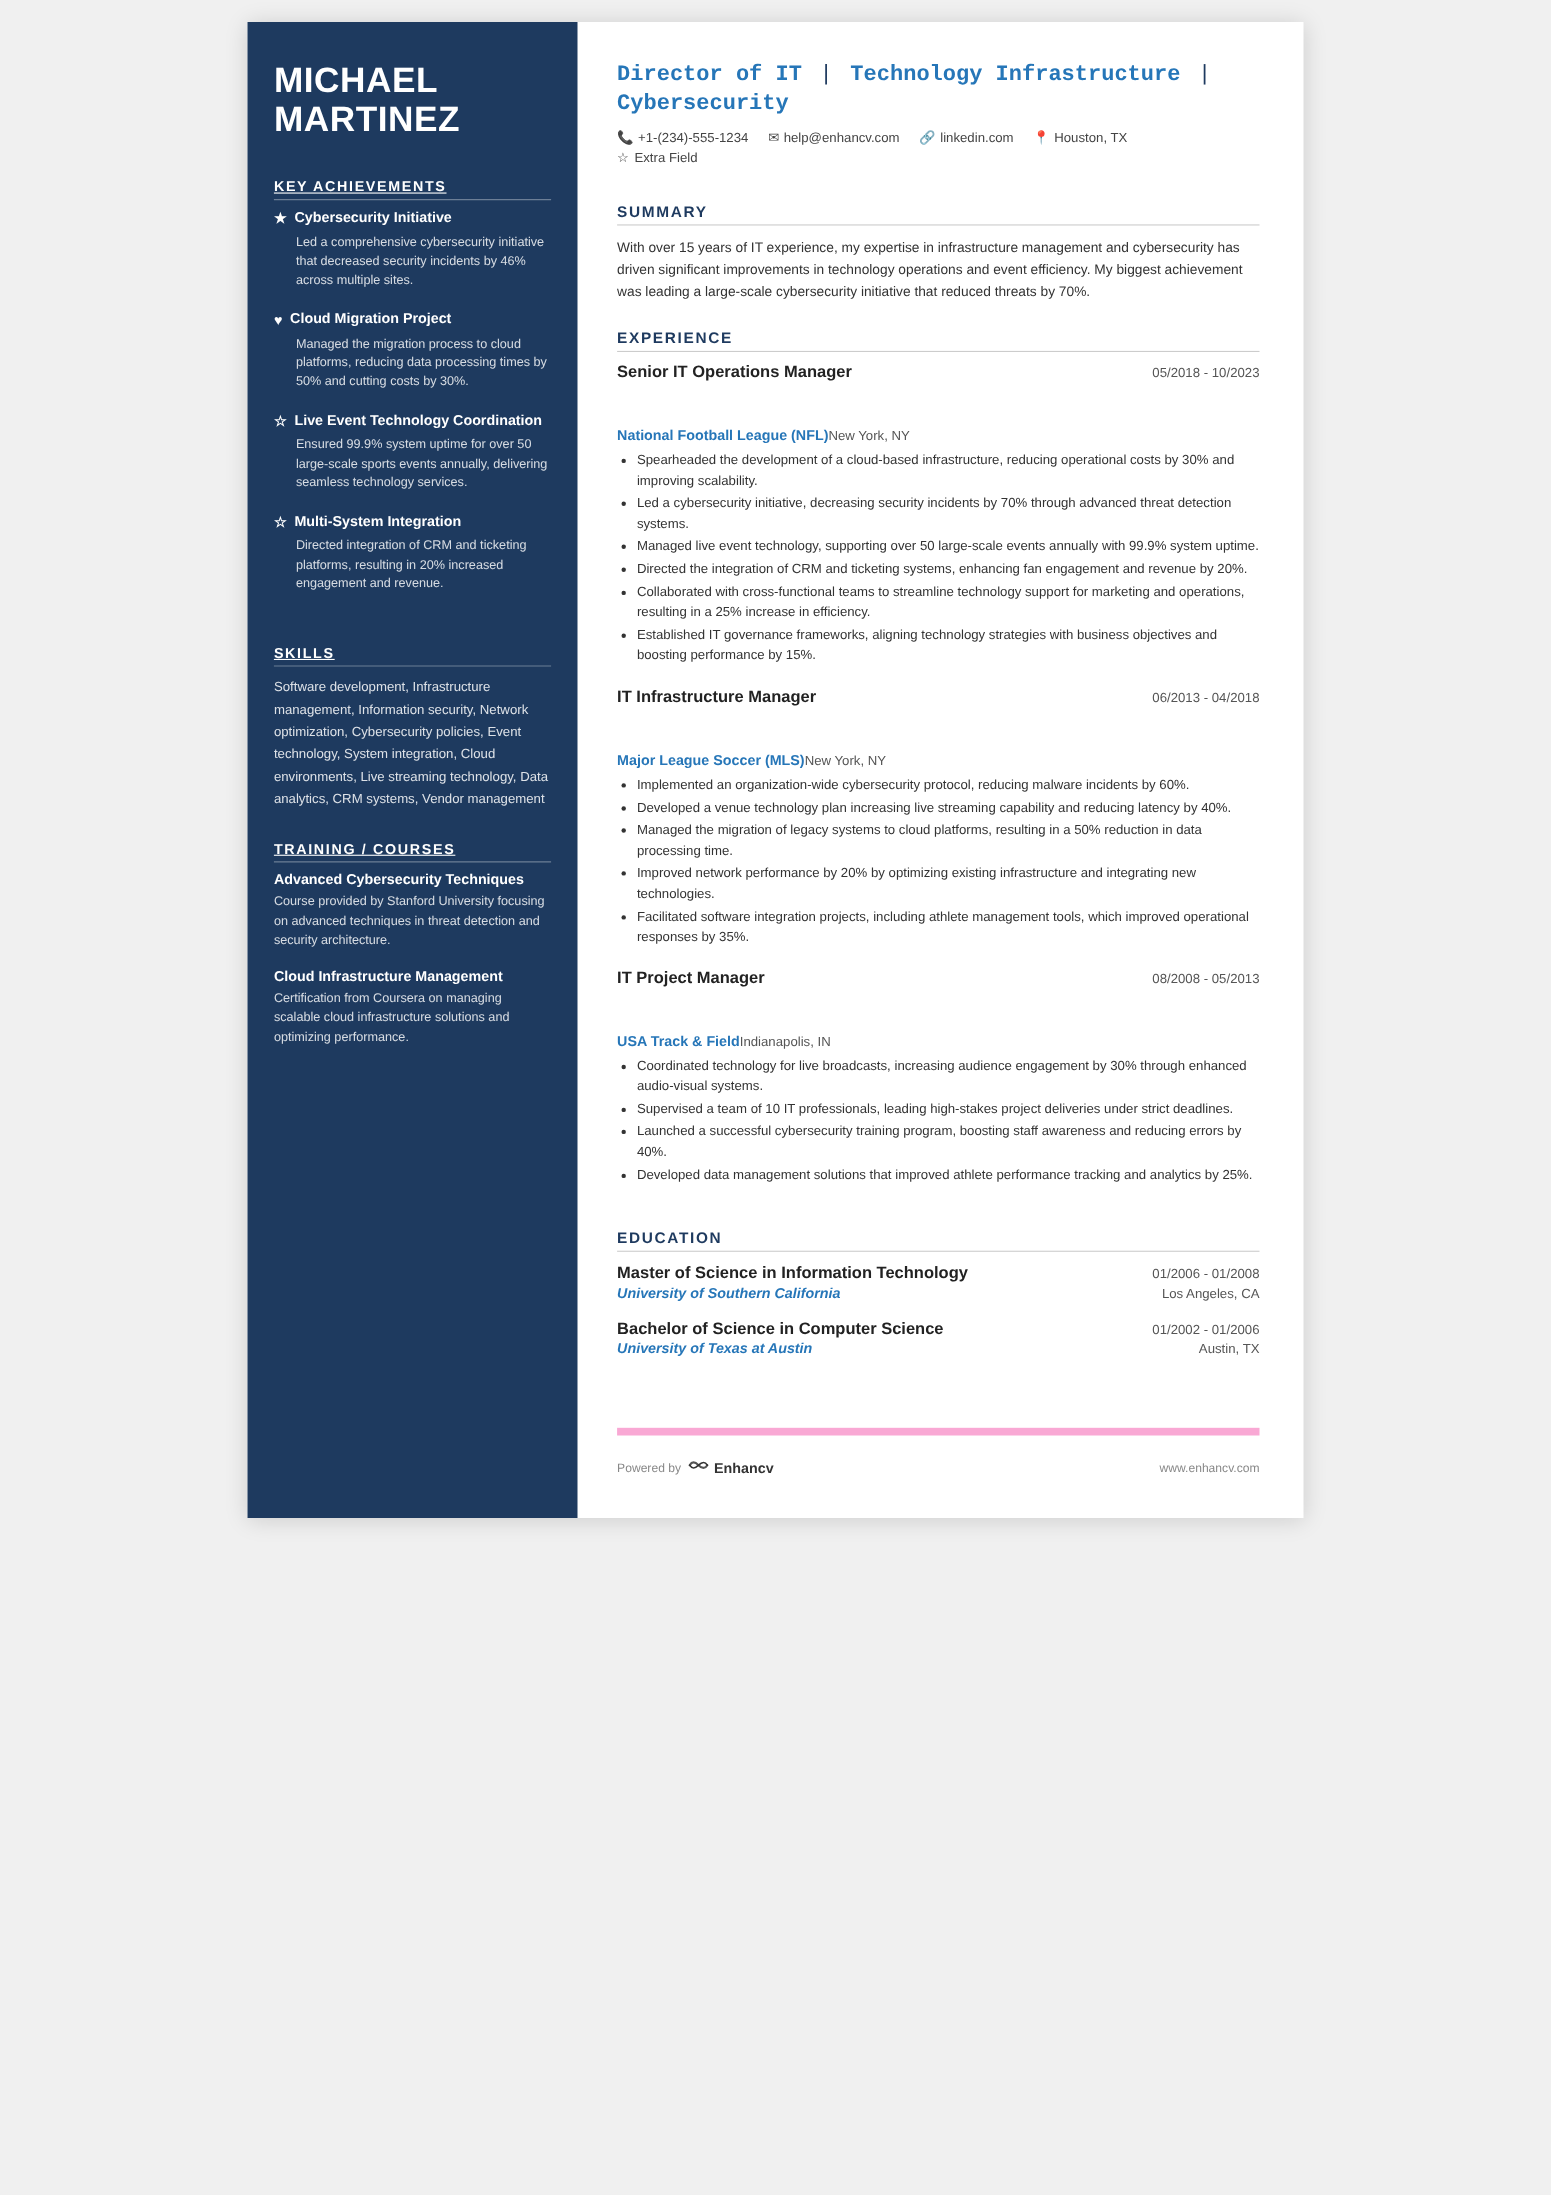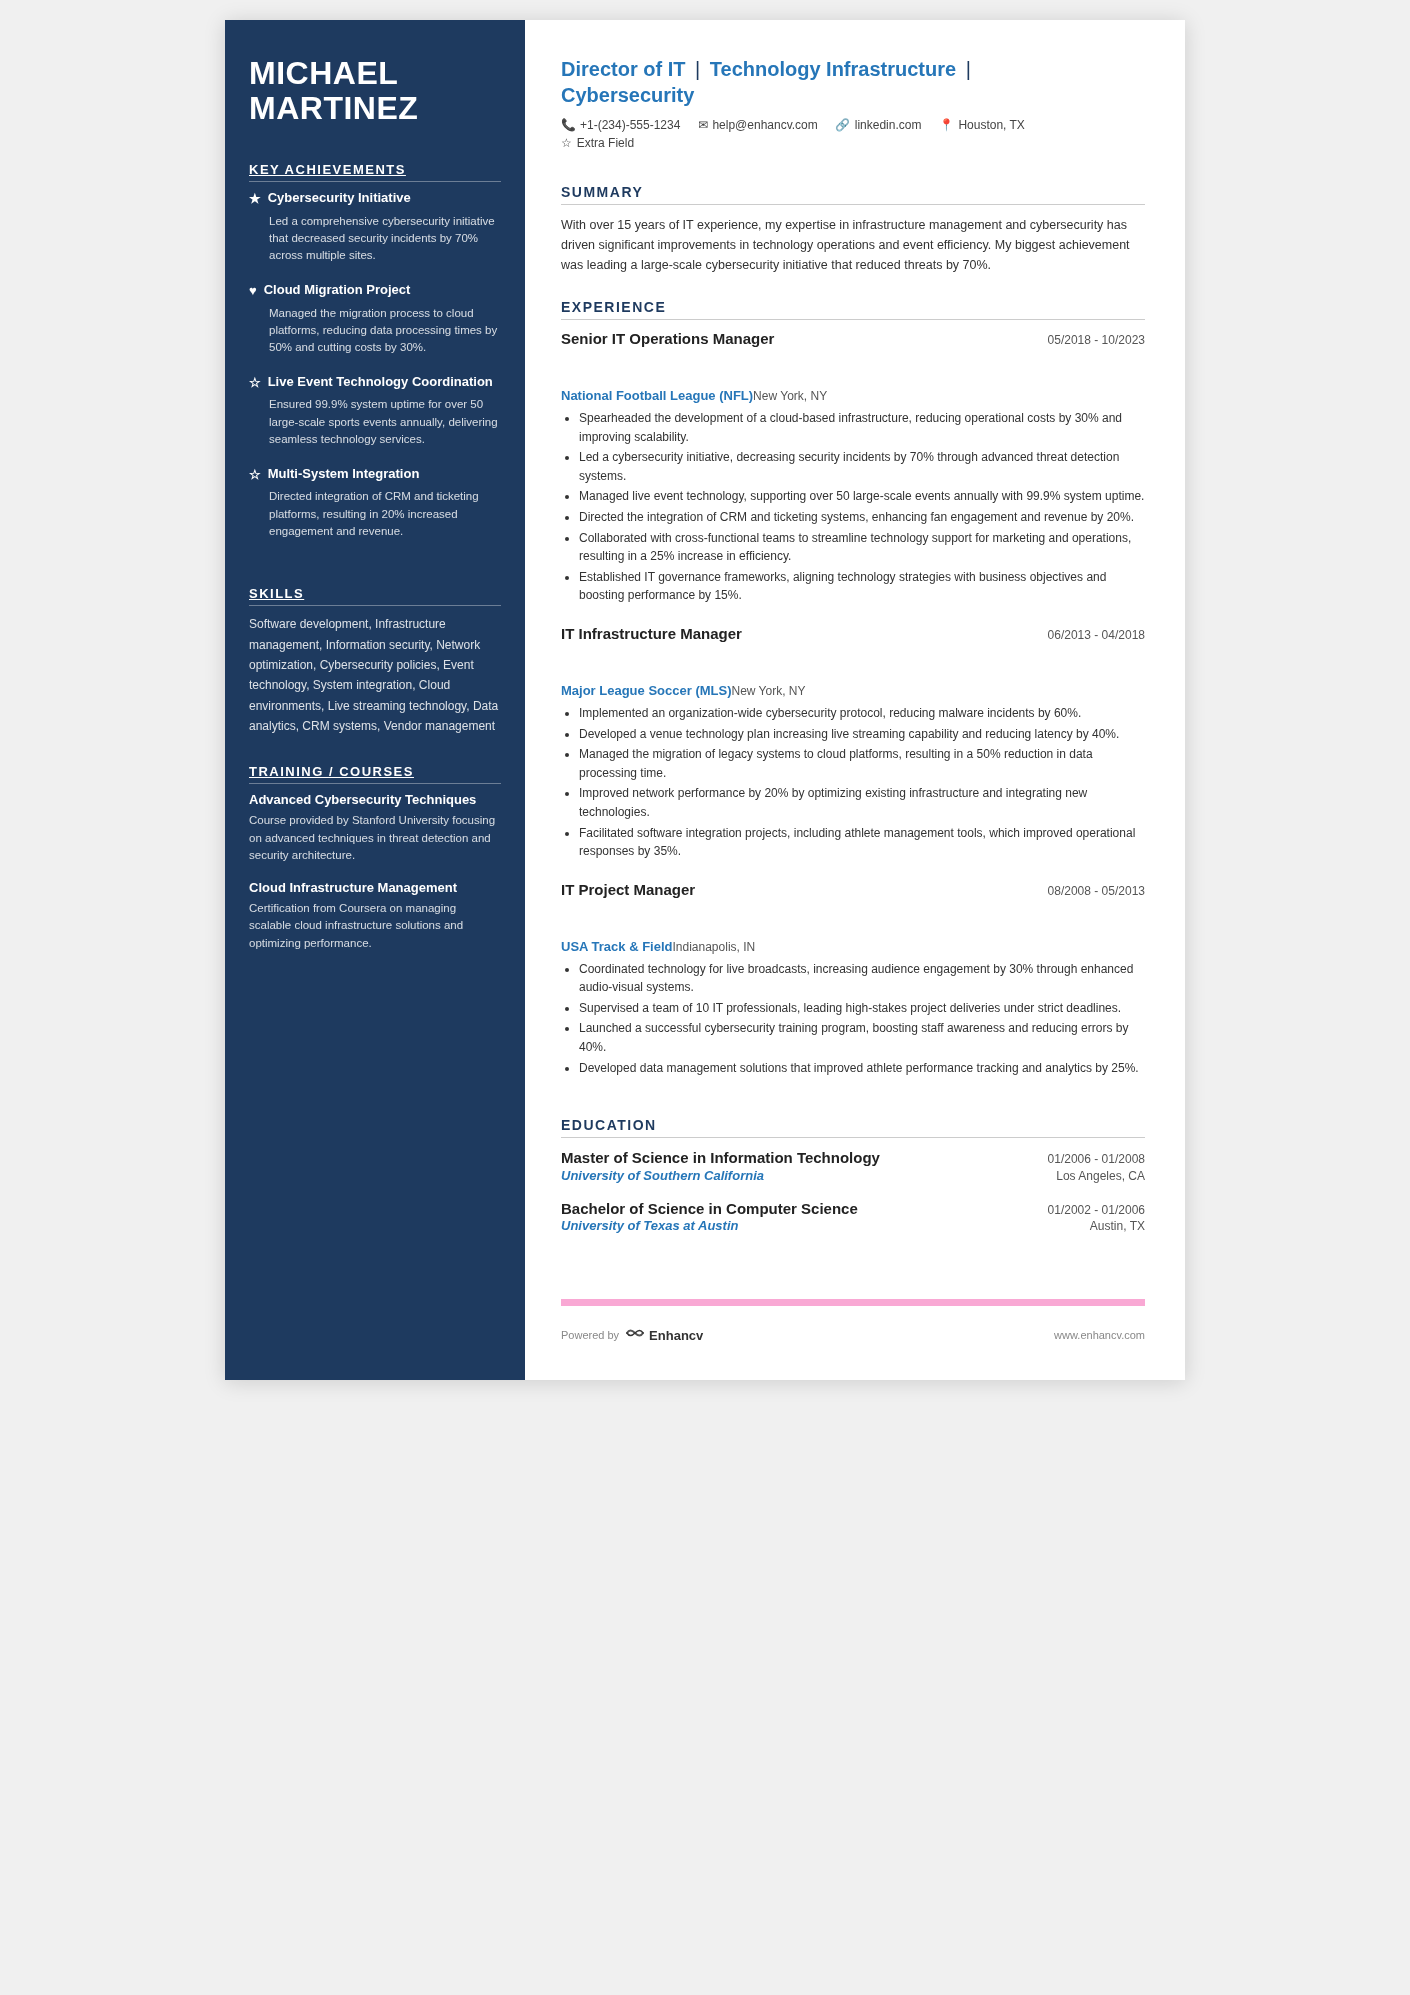--- a/index.html
+++ b/index.html
@@ -101,20 +101,21 @@
       padding: 36px 40px 36px 36px;
       display: flex;
       flex-direction: column;
     }
     .main-header-title {
       font-size: 20px;
       font-weight: 700;
       color: #2676b8;
       margin-bottom: 10px;
       line-height: 1.3;
+      font-family: Liberation Mono, monospace;
     }
     .main-header-title .separator {
       color: #1e3a5f;
       font-weight: 400;
       margin: 0 4px;
     }
     .contact-row {
       display: flex;
       flex-wrap: wrap;
       gap: 12px 18px;
@@ -281,21 +282,21 @@
 
     <div class="sidebar-section-title sidebar-first-section">KEY ACHIEVEMENTS</div>
 
     <div>
 
       <div class="achievement-item">
         <div class="achievement-title">
           <span class="achievement-icon">★</span>
           <span>Cybersecurity Initiative</span>
         </div>
-        <div class="achievement-desc">Led a comprehensive cybersecurity initiative that decreased security incidents by 70% across multiple sites.</div>
+        <div class="achievement-desc">Led a comprehensive cybersecurity initiative that decreased security incidents by 46% across multiple sites.</div>
       </div>
 
       <div class="achievement-item">
         <div class="achievement-title">
           <span class="achievement-icon">♥</span>
           <span>Cloud Migration Project</span>
         </div>
         <div class="achievement-desc">Managed the migration process to cloud platforms, reducing data processing times by 50% and cutting costs by 30%.</div>
       </div>
 

